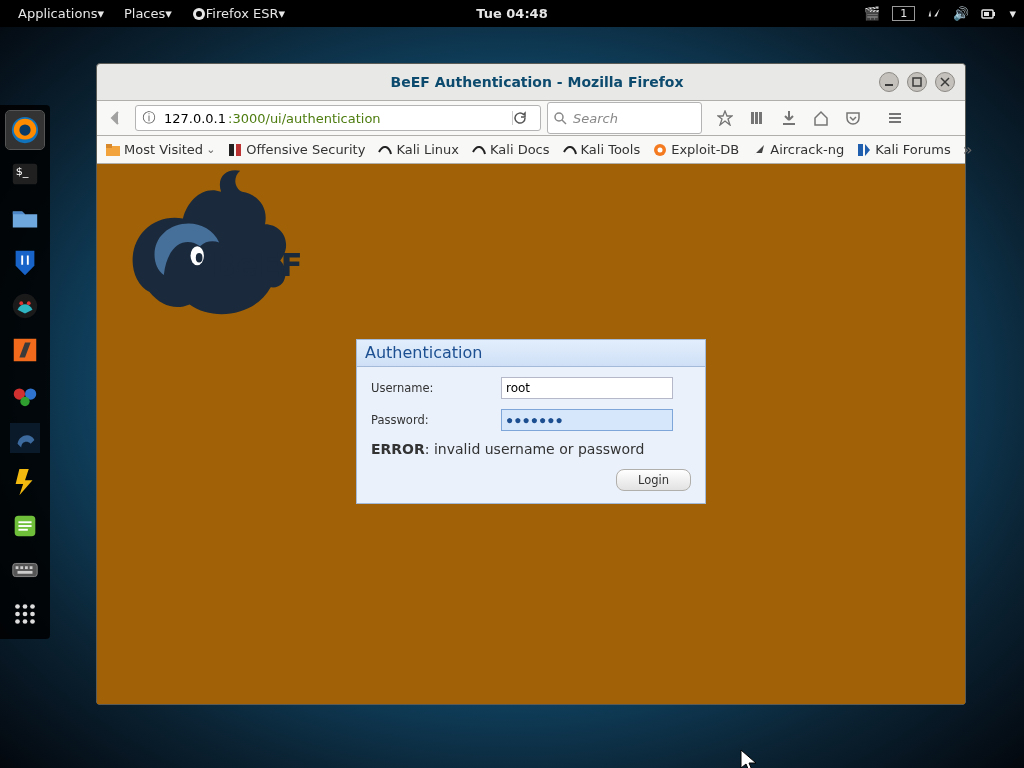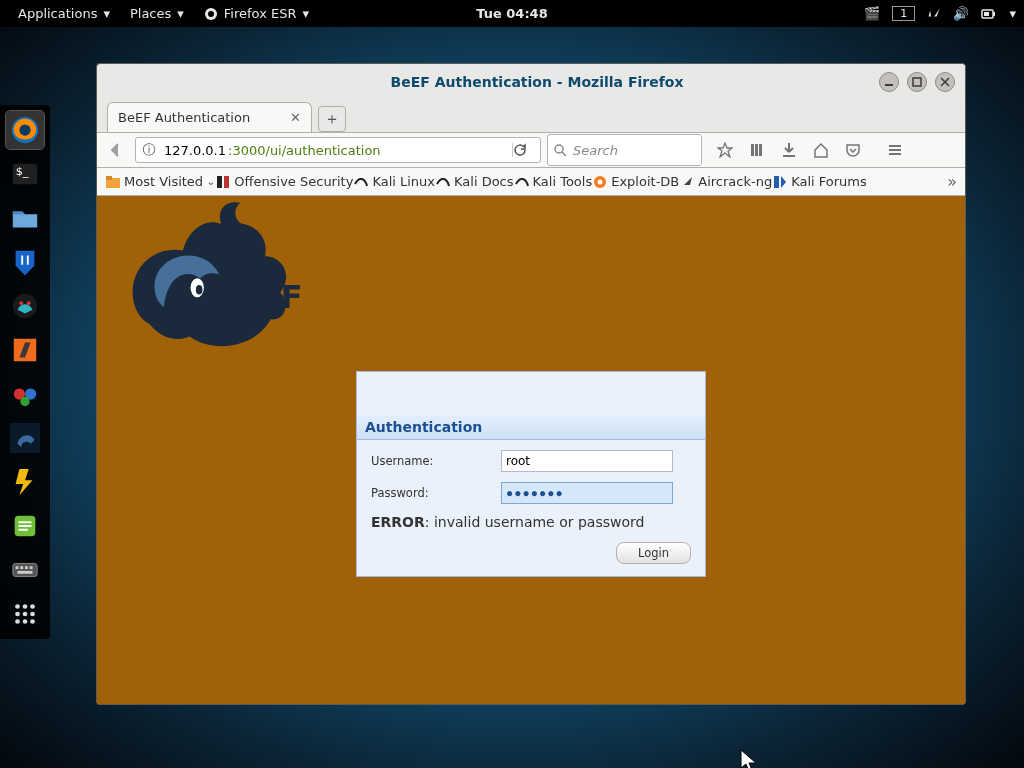--- a/index.html
+++ b/index.html
@@ -12,21 +12,21 @@
 }
 
 
 #topbar {
   position: absolute; top: 0; left: 0; right: 0; height: 27px;
   background: #000; color: #e6e6e6;
   display: flex; align-items: center; font-size: 13px;
   padding: 0 8px;
   z-index: 10;
 }
-#topbar .tb-item { display: flex; align-items: center; gap: 6px; padding: 0 10px; cursor: pointer; }
+#topbar .tb-item { display: flex; align-items: center; padding: 0 10px; cursor: pointer; }
 #topbar .tb-item svg { fill: #e6e6e6; }
 #topbar .center { position: absolute; left: 50%; transform: translateX(-50%); font-weight: bold; }
 #topbar .right { margin-left: auto; display: flex; align-items: center; gap: 12px; }
 #topbar .ws { border: 1px solid #999; padding: 0 7px; font-size: 11px; }
 
 
 #dock {
   position: absolute; top: 105px; left: 0; width: 50px;
   background: rgba(0,0,0,0.85);
   display: flex; flex-direction: column; align-items: center;
@@ -83,42 +83,42 @@
 .url .grey { color: #4d7c0f; }
 .url .refresh { width: 28px; text-align: center; border-left: 1px solid #ccc; margin-left:auto; cursor:pointer; }
 .search { flex: 0 0 155px; height: 26px; border:1px solid #b4b4b4; border-radius:3px; background:#fff;
   display:flex; align-items:center; padding:15px 6px; gap:6px; color:#888; font-size:13px; font-style: italic;
 }
 .nav-icons { display:flex; align-items:center; gap:6px; margin-left:4px; }
 .nav-icons .ni { width:26px; height:26px; display:flex;align-items:center;justify-content:center; cursor:pointer; opacity:0.8; }
 
 .bookmarks {
   height: 28px; background: #f8f8f7; border-bottom: 1px solid #b1afab;
-  display: flex; align-items: center; padding: 0 8px; font-size: 13px; color: #333;
+  display: flex; align-items: center; padding: 0 8px; gap: 12px; font-size: 13px; color: #333;
 }
 .bm { display:flex; align-items:center; gap:3px; cursor:pointer; white-space:nowrap; }
 .bm .bico { width:16px; height:16px; display:inline-flex; align-items:center; justify-content:center; }
 .bm .chev { font-size: 11px; color:#666; }
 .bm-overflow { margin-left:auto; cursor:pointer; color:#666; font-size:16px; }
 
 .page {
   flex: 1; background: #a16207; overflow: hidden; position: relative;
 }
 .logo-wrap { text-align:center; padding-top: 4px; }
 .logo-wrap svg { width: 210px; }
 
 .panel {
   width: 350px; margin: 18px auto 0;
   border: 1px solid #a3bad9; background: #eaf1fb;
   font-size: 11.5px; color: #333;
 }
 .panel-h {
   background: linear-gradient(#e2eefc,#cfe0f6);
-  color: #1c4f91; font-weight: bold; padding: 3px 8px 4px;
-  border-bottom: 1px solid #a3bad9; font-size: 14px; margin-top: 44px;
+  color: #1c4f91; font-weight: normal; padding: 3px 8px 4px;
+  border-bottom: 1px solid #a3bad9; font-size: 16px;
 }
 .panel-body { padding: 10px 14px 12px; }
 .row { display:flex; align-items:center; margin-bottom: 10px; }
 .row label { width: 130px; }
 .row input {
   width: 172px; height: 22px; border:1px solid #b5b8c8; padding: 0 4px; font-size: 12px;
 }
 .err { font-size: 14px; margin-top: 2px; }
 .err b { font-weight: bold; }
 .login-row { text-align: right; margin-top: 12px; }
@@ -286,27 +286,20 @@
           </svg>
         </div>
       <div class="wc">
           <svg viewBox="0 0 10 10">
             <path d="M1 1l8 8M9 1l-8 8" stroke="#3a3a3a" stroke-width="1.5"></path>
           </svg>
         </div>
     </div>
   </div>
 
-  <div class="tabstrip">
-    <div class="tab">
-      <span>BeEF Authentication</span>
-      <span class="close">✕</span>
-    </div>
-    <div class="newtab">＋</div>
-  </div>
 
   <div class="navbar">
     <div class="nb disabled">
       <svg width="18" height="18" viewBox="0 0 18 18">
           <path class="ic-path" d="M11 3l-6 6 6 6" fill="none" stroke="#3a3a3a" stroke-width="2"></path>
         </svg>
     </div>
     <div class="url">
       <span class="info">ⓘ</span>
       <span class="host">127.0.0.1</span>

